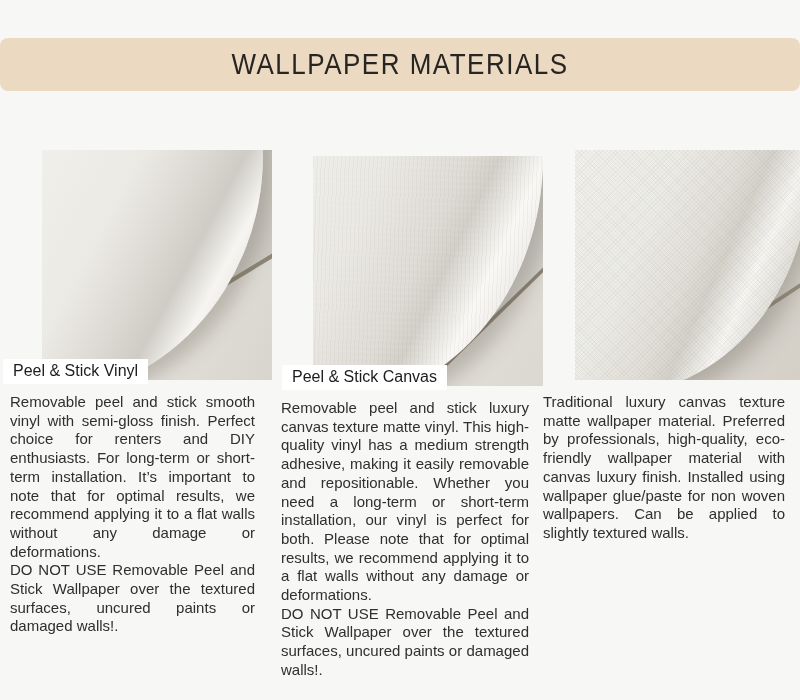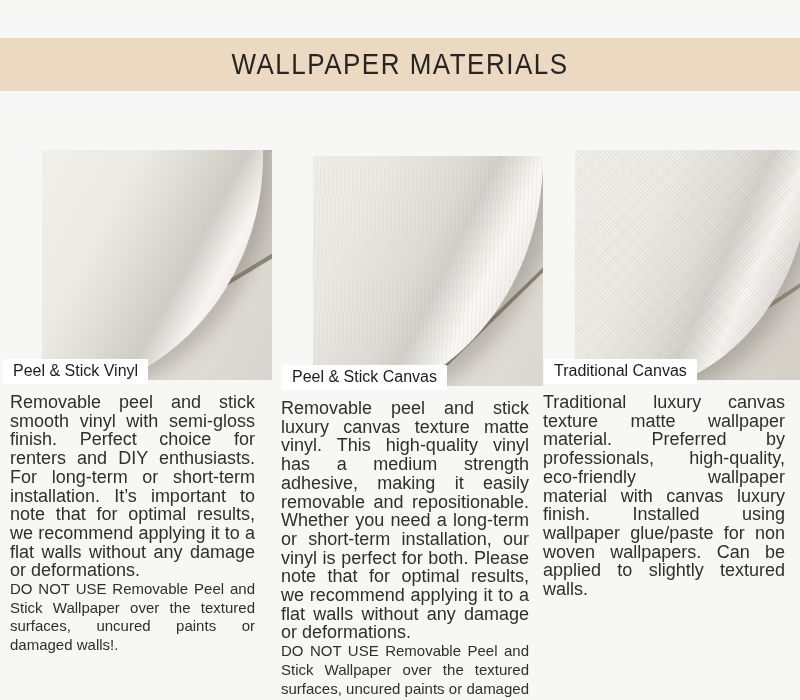--- a/index.html
+++ b/index.html
@@ -12,20 +12,21 @@
   .page { position: relative; width: 800px; height: 700px; }
 
   
   .banner {
     margin-top: 38px;
     height: 53px;
     background: #ecd9c2;
     display: flex;
     align-items: center;
     justify-content: center;
+    border-radius: 8px;
   }
   .banner h1 {
     font-size: 26px;
     font-weight: 400;
     letter-spacing: 1.5px;
     color: #272422;
     transform: scaleY(1.12);
   }
 
   
@@ -125,21 +126,21 @@
     padding: 3px 10px 4px;
     font-size: 16px;
     color: #1c1c1c;
     white-space: nowrap;
   }
   .col-1 .label { left: -7px; }
 
   
   .desc {
     margin-top: 13px;
-    font-size: 18px;
+    font-size: 15px;
     line-height: 18.7px;
     text-align: justify;
     color: #2f2f2f;
   }
   .warning {
     font-size: 15px;
     line-height: 18.7px;
     text-align: justify;
     color: #2f2f2f;
     text-decoration-thickness: 1.6px;
@@ -183,21 +184,20 @@
       <p class="warning">DO NOT USE Removable Peel and Stick Wallpaper over the textured surfaces, uncured paints or damaged walls!.</p>
     </section>
 
     <section class="col col-3">
       <div class="media">
         <div class="photo photo-3">
           <div class="plane"></div>
           <div class="edge"></div>
           <div class="sheet"></div>
         </div>
-        <div class="label">Traditional Canvas</div>
       </div>
       <p class="desc">Traditional luxury canvas texture matte wallpaper material. Preferred by professionals, high-quality, eco-friendly wallpaper material with canvas luxury finish. Installed using wallpaper glue/paste for non woven wallpapers. Can be applied to slightly textured walls.</p>
       <p class="warning"></p>
     </section>
 
   </main>
 
 </div>
 
 </body></html>

